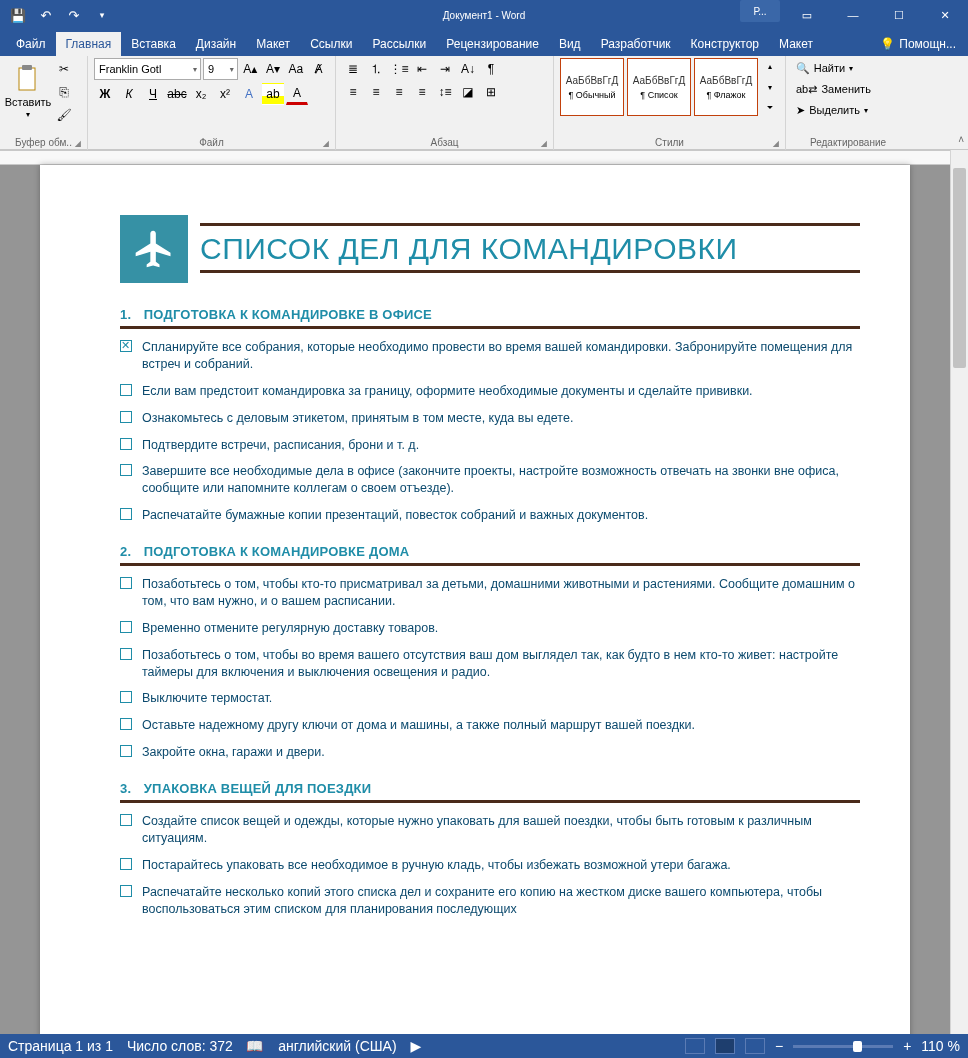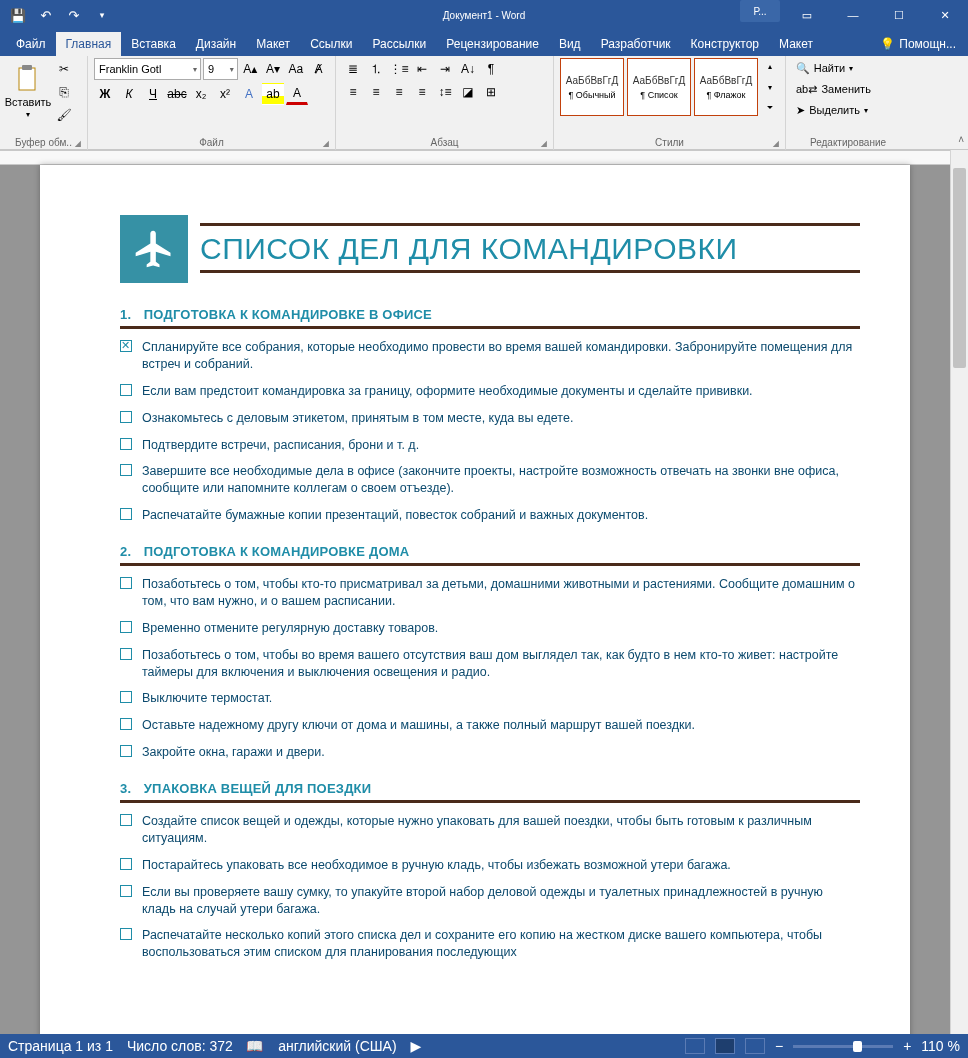--- a/index.html
+++ b/index.html
@@ -287,24 +287,20 @@
         <div class="check-item">
           <div class="check-box"></div>
           <div>Создайте список вещей и одежды, которые нужно упаковать для вашей поездки, чтобы быть готовым к различным ситуациям.</div>
         </div>
         <div class="check-item">
           <div class="check-box"></div>
           <div>Постарайтесь упаковать все необходимое в ручную кладь, чтобы избежать возможной утери багажа.</div>
         </div>
         <div class="check-item">
           <div class="check-box"></div>
-          <div>Если вы проверяете вашу сумку, то упакуйте второй набор деловой одежды и туалетных принадлежностей в ручную кладь на случай утери багажа.</div>
-        </div>
-        <div class="check-item">
-          <div class="check-box"></div>
           <div>Распечатайте несколько копий этого списка дел и сохраните его копию на жестком диске вашего компьютера, чтобы воспользоваться этим списком для планирования последующих</div>
         </div>
       </div>
   </div>
 </div>
 
 <div class="vscroll">
     <div class="vscroll-thumb"></div>
   </div>
 

